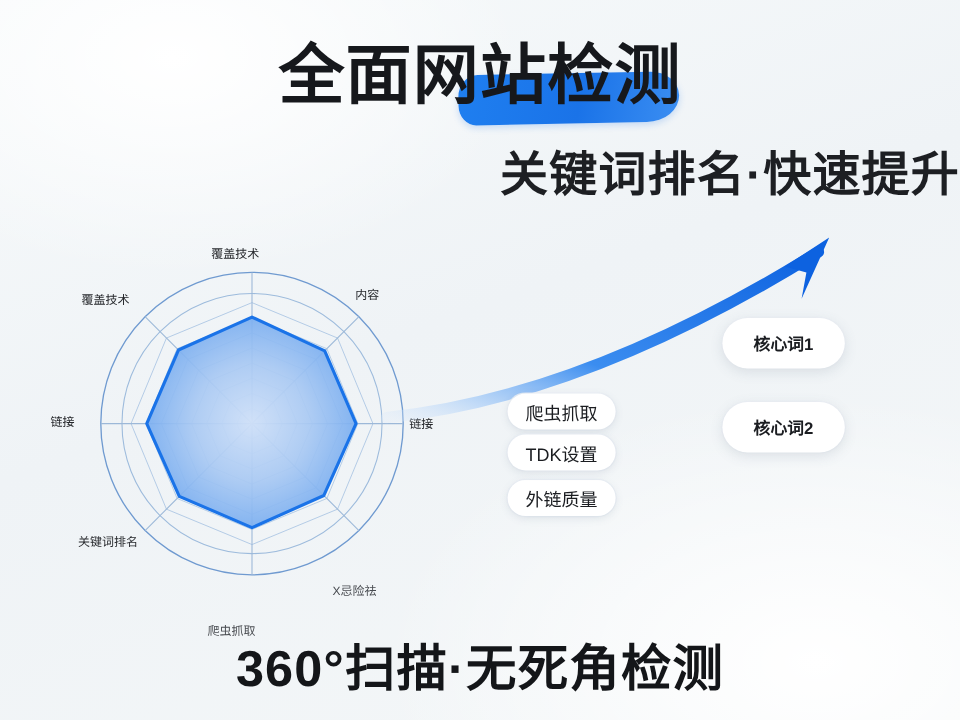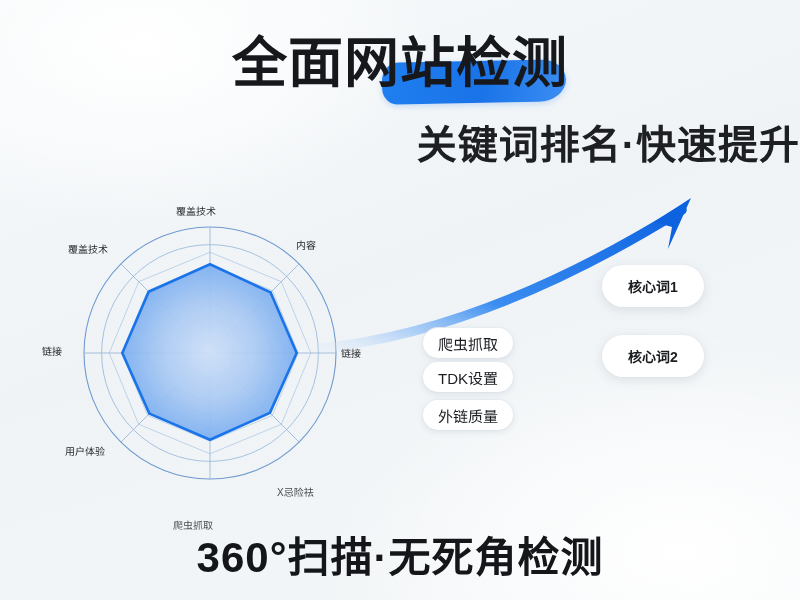--- a/index.html
+++ b/index.html
@@ -132,21 +132,21 @@
         <line x1="190" y1="165" x2="100.9" y2="75.9" stroke="#9cb8d8" stroke-width="0.9"></line>
       </g>
     <polygon id="radar-area" fill="url(#radarFill)" stroke="#1a73e8" stroke-width="2.6" stroke-linejoin="round" points="190.0,76.3 250.6,104.4 276.7,165.0 249.9,224.9 190.0,251.7 129.4,225.6 102.3,165.0 128.7,103.7"></polygon>
   </svg>
 
   <div class="axis-label" id="label-top" style="left:176px;top:203px;">覆盖技术</div>
   <div class="axis-label" id="label-top-right" style="left:296px;top:237px;">内容</div>
   <div class="axis-label" id="label-right" style="left:341px;top:345px;">链接</div>
   <div class="axis-label garbled" id="label-bottom-right" style="left:277px;top:444px;">X忌险祛</div>
   <div class="axis-label garbled" id="label-bottom" style="left:173px;top:477px;">爬虫抓取</div>
-  <div class="axis-label" id="label-bottom-left" style="left:65px;top:443px;">用户体验</div>
+  <div class="axis-label" id="label-bottom-left" style="left:65px;top:443px;">关键词排名</div>
   <div class="axis-label" id="label-left" style="left:42px;top:343px;">链接</div>
   <div class="axis-label" id="label-top-left" style="left:68px;top:241px;">覆盖技术</div>
 
   <svg id="arrow" width="420" height="190" viewBox="0 0 420 190">
     <defs>
       <linearGradient id="arrowGrad" x1="0" y1="1" x2="1" y2="0">
         <stop offset="0%" stop-color="#dbe9fb" stop-opacity="0.25"></stop>
         <stop offset="16%" stop-color="#a9cdf7" stop-opacity="0.75"></stop>
         <stop offset="40%" stop-color="#3b8df0"></stop>
         <stop offset="100%" stop-color="#0d62e0"></stop>

